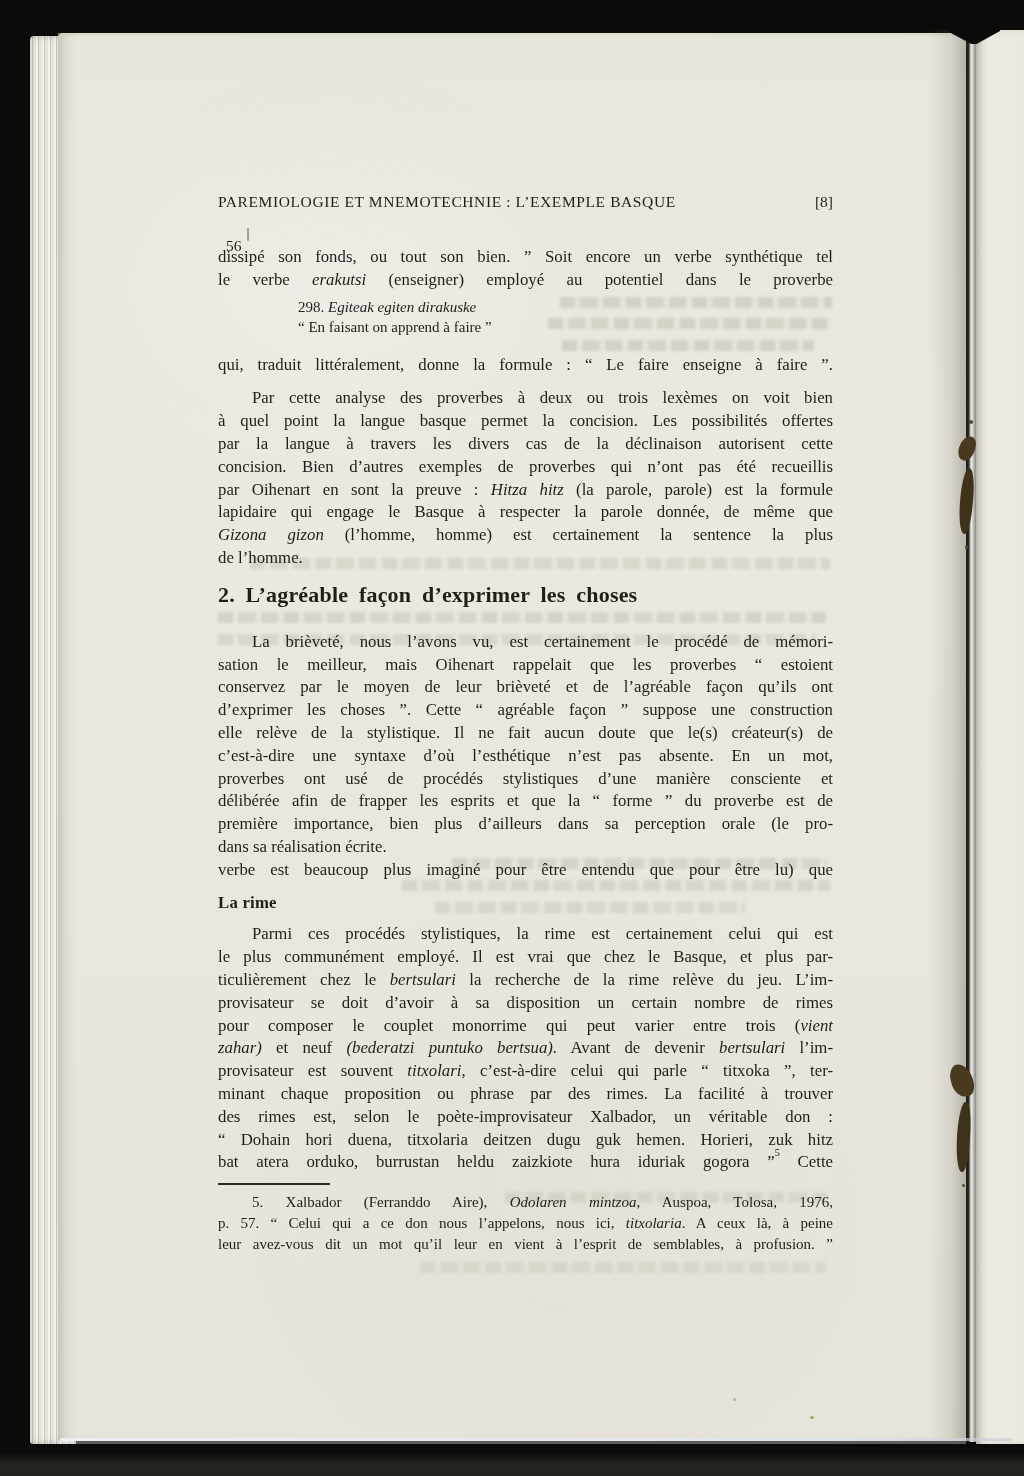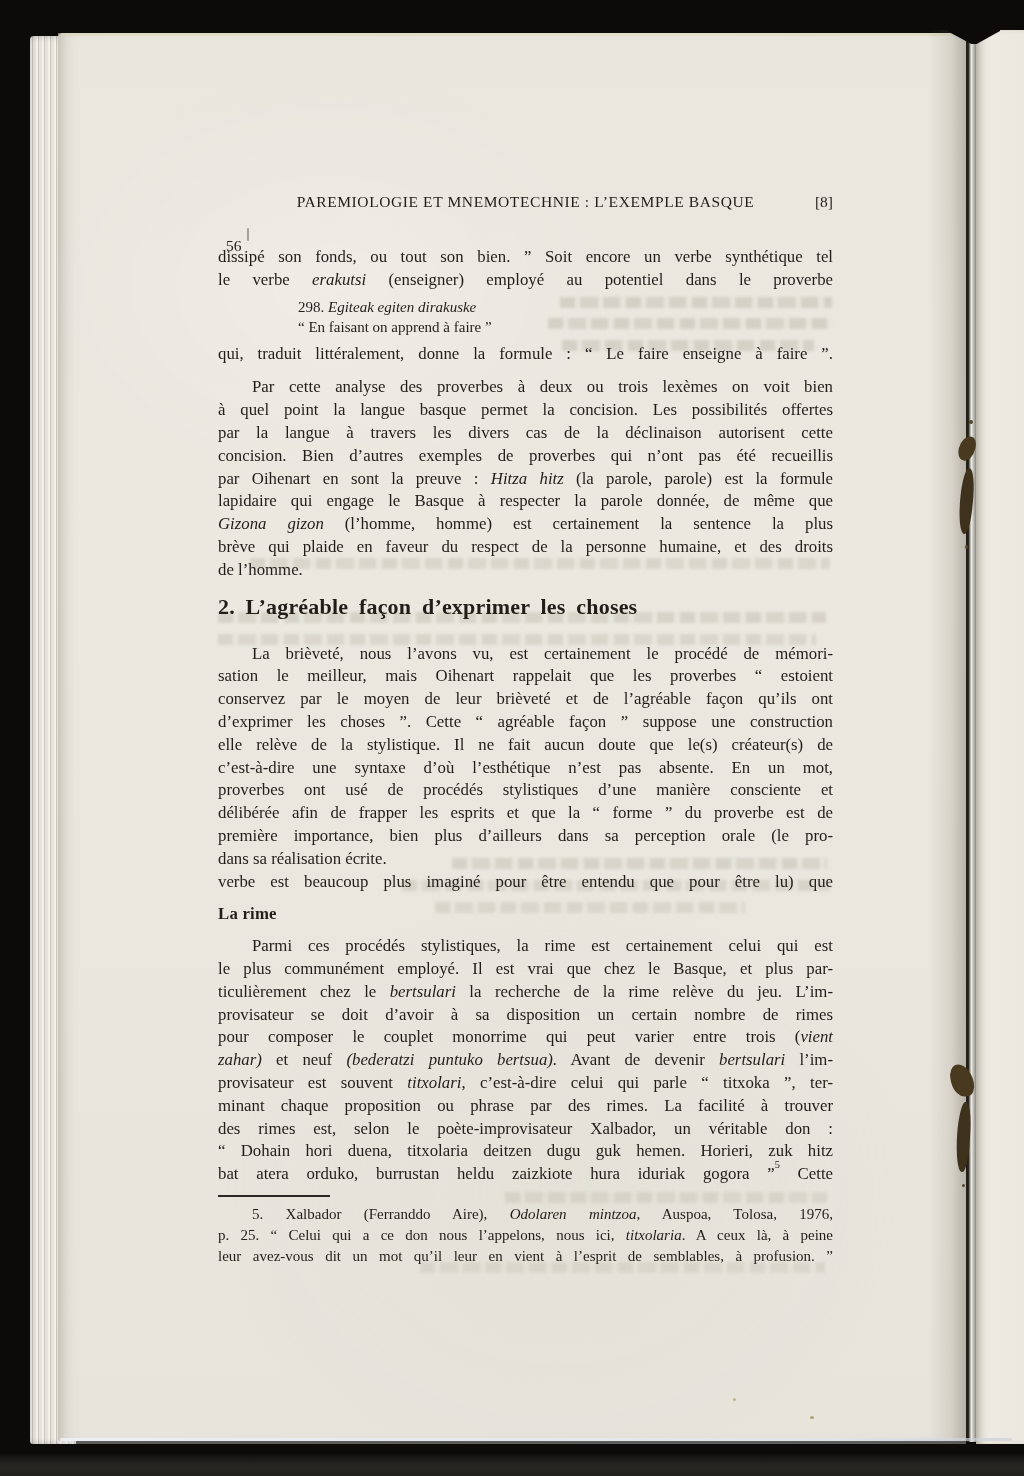--- a/index.html
+++ b/index.html
@@ -77,32 +77,32 @@
   
   #text-col{
     position:absolute;left:218px;top:191px;width:615px;
     color:#211e1a;font-size:16.8px;line-height:22.8px;
   }
   #running-header{
     display:flex;align-items:baseline;position:relative;height:22px;
     font-size:15.5px;letter-spacing:.6px;
   }
   #running-header .pgnum{position:absolute;left:8px;letter-spacing:0;margin-top:44px;}
-  #running-header .title{flex:1;text-align:center;}
+  #running-header .title{flex:1;}
   #running-header .ref{position:absolute;right:0;letter-spacing:0;}
 
   .line{text-align:justify;text-align-last:justify;}
   .line.nj{text-align:right;text-align-last:left;}
   .line.ind{text-indent:34px;}
   em{font-style:italic;}
   sup{font-size:62%;line-height:0;position:relative;top:-.45em;}
 
   [data-name="paragraph-top"]{margin-top:33px;}
   [data-name="proverb-quote"]{margin-top:5px;padding-left:80px;font-size:15px;line-height:20.5px;}
-  [data-name="paragraph-formula"]{margin-top:5px;}
+  [data-name="paragraph-formula"]{margin-top:16px;}
   [data-name="paragraph-analysis"]{margin-top:11px;}
   [data-name="section-heading"]{margin-top:10px;font-size:22px;font-weight:bold;line-height:30px;word-spacing:5px;letter-spacing:.2px;}
   [data-name="paragraph-brevity"]{margin-top:21px;}
   [data-name="subsection-heading-rime"]{margin-top:10px;font-weight:bold;letter-spacing:.2px;}
   [data-name="paragraph-rime"]{margin-top:9px;}
   [data-name="footnote-rule"]{margin-top:9px;width:112px;border-top:2px solid #2b2823;height:0;}
   [data-name="footnote"]{margin-top:7px;font-size:15px;line-height:21px;}
 
   
   .ghost{
@@ -178,21 +178,20 @@
           <div class="line" data-name="text-line"><span>qui, traduit littéralement, donne la formule : “ Le faire enseigne à faire ”.</span></div>
         </div>
         <div data-name="paragraph-analysis">
           <div class="line ind" data-name="text-line"><span>Par cette analyse des proverbes à deux ou trois lexèmes on voit bien</span></div>
           <div class="line" data-name="text-line"><span>à quel point la langue basque permet la concision. Les possibilités offertes</span></div>
           <div class="line" data-name="text-line"><span>par la langue à travers les divers cas de la déclinaison autorisent cette</span></div>
           <div class="line" data-name="text-line"><span>concision. Bien d’autres exemples de proverbes qui n’ont pas été recueillis</span></div>
           <div class="line" data-name="text-line"><span>par Oihenart en sont la preuve : </span><em>Hitza hitz</em><span> (la parole, parole) est la formule</span></div>
           <div class="line" data-name="text-line"><span>lapidaire qui engage le Basque à respecter la parole donnée, de même que</span></div>
           <div class="line" data-name="text-line"><em>Gizona gizon</em><span> (l’homme, homme) est certainement la sentence la plus</span></div>
-          <div class="line" data-name="text-line"><span>brève qui plaide en faveur du respect de la personne humaine, et des droits</span></div>
           <div class="line nj" data-name="text-line"><span>de l’homme.</span></div>
         </div>
         <div data-name="section-heading">
           <div class="line nj" data-name="text-line"><span>2. L’agréable façon d’exprimer les choses</span></div>
         </div>
         <div data-name="paragraph-brevity">
           <div class="line ind" data-name="text-line"><span>La brièveté, nous l’avons vu, est certainement le procédé de mémori-</span></div>
           <div class="line" data-name="text-line"><span>sation le meilleur, mais Oihenart rappelait que les proverbes “ estoient</span></div>
           <div class="line" data-name="text-line"><span>conservez par le moyen de leur brièveté et de l’agréable façon qu’ils ont</span></div>
           <div class="line" data-name="text-line"><span>d’exprimer les choses ”. Cette “ agréable façon ” suppose une construction</span></div>
@@ -216,19 +215,19 @@
           <div class="line" data-name="text-line"><em>zahar)</em><span> et neuf </span><em>(bederatzi puntuko bertsua).</em><span> Avant de devenir </span><em>bertsulari</em><span> l’im-</span></div>
           <div class="line" data-name="text-line"><span>provisateur est souvent </span><em>titxolari</em><span>, c’est-à-dire celui qui parle “ titxoka ”, ter-</span></div>
           <div class="line" data-name="text-line"><span>minant chaque proposition ou phrase par des rimes. La facilité à trouver</span></div>
           <div class="line" data-name="text-line"><span>des rimes est, selon le poète-improvisateur Xalbador, un véritable don :</span></div>
           <div class="line" data-name="text-line"><span>“ Dohain hori duena, titxolaria deitzen dugu guk hemen. Horieri, zuk hitz</span></div>
           <div class="line" data-name="text-line"><span>bat atera orduko, burrustan heldu zaizkiote hura iduriak gogora ”</span><sup>5</sup><span> Cette</span></div>
         </div>
         <div data-name="footnote-rule"></div>
         <div data-name="footnote">
           <div class="line ind" data-name="text-line"><span>5. Xalbador (Ferranddo Aire), </span><em>Odolaren mintzoa</em><span>, Auspoa, Tolosa, 1976,</span></div>
-          <div class="line" data-name="text-line"><span>p. 25. “ Celui qui a ce don nous l’appelons, nous ici, </span><em>titxolaria</em><span>. A ceux là, à peine</span></div>
+          <div class="line" data-name="text-line"><span>p. 57. “ Celui qui a ce don nous l’appelons, nous ici, </span><em>titxolaria</em><span>. A ceux là, à peine</span></div>
           <div class="line" data-name="text-line"><span>leur avez-vous dit un mot qu’il leur en vient à l’esprit de semblables, à profusion. ”</span></div>
         </div>
       </div>
   </div>
 
 </div>
 
 </body></html>

